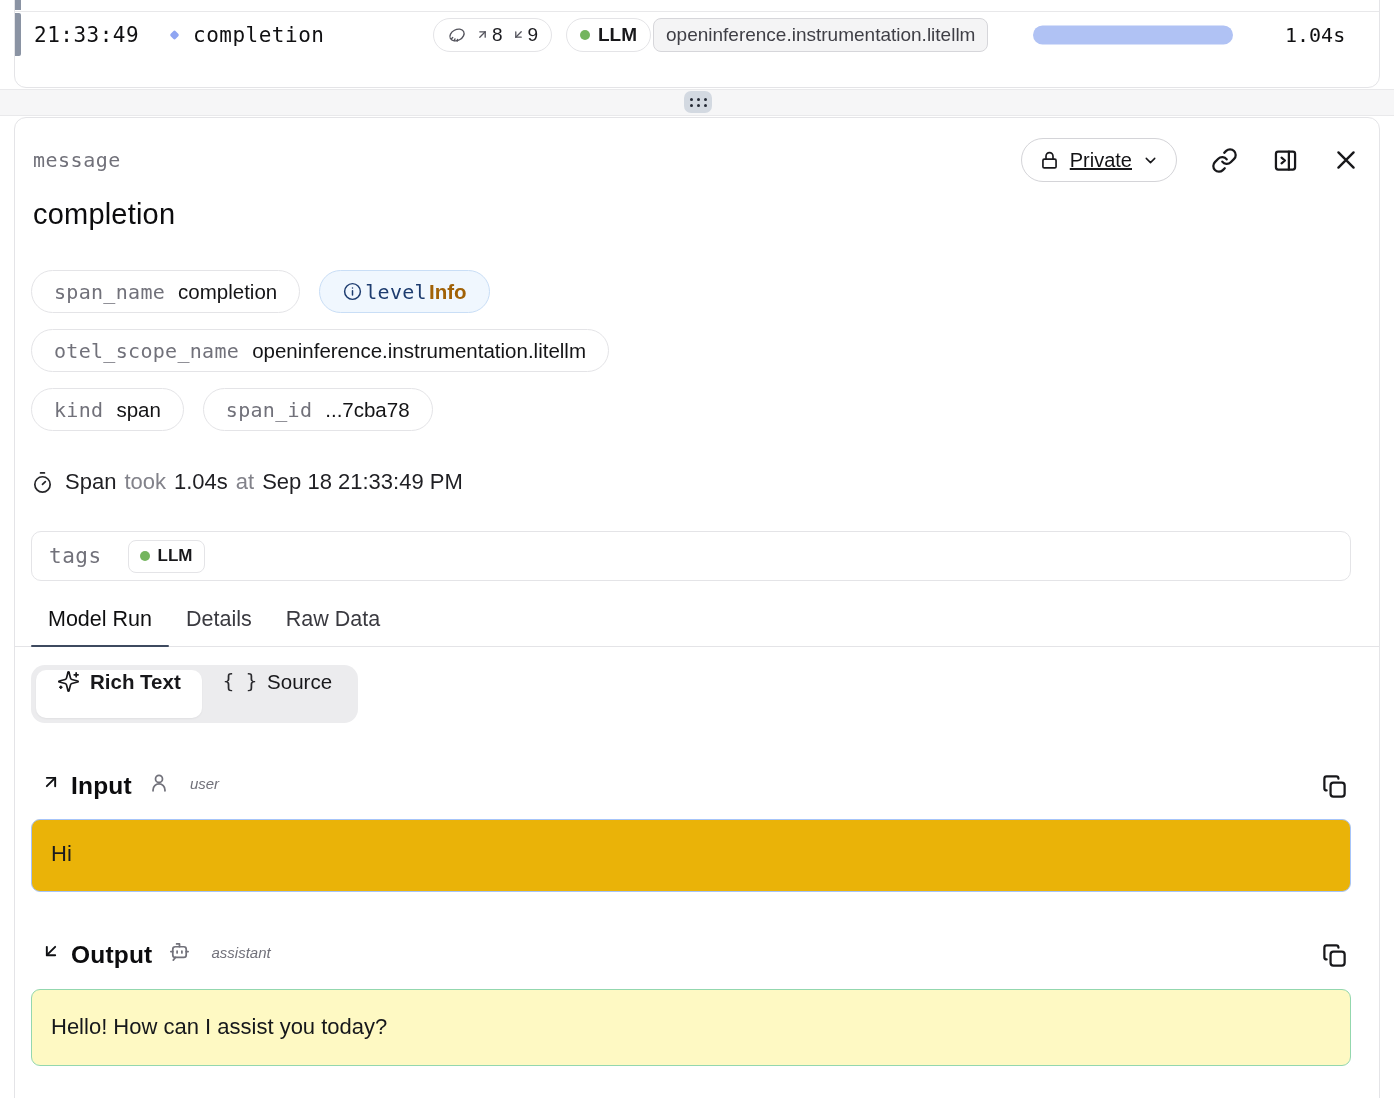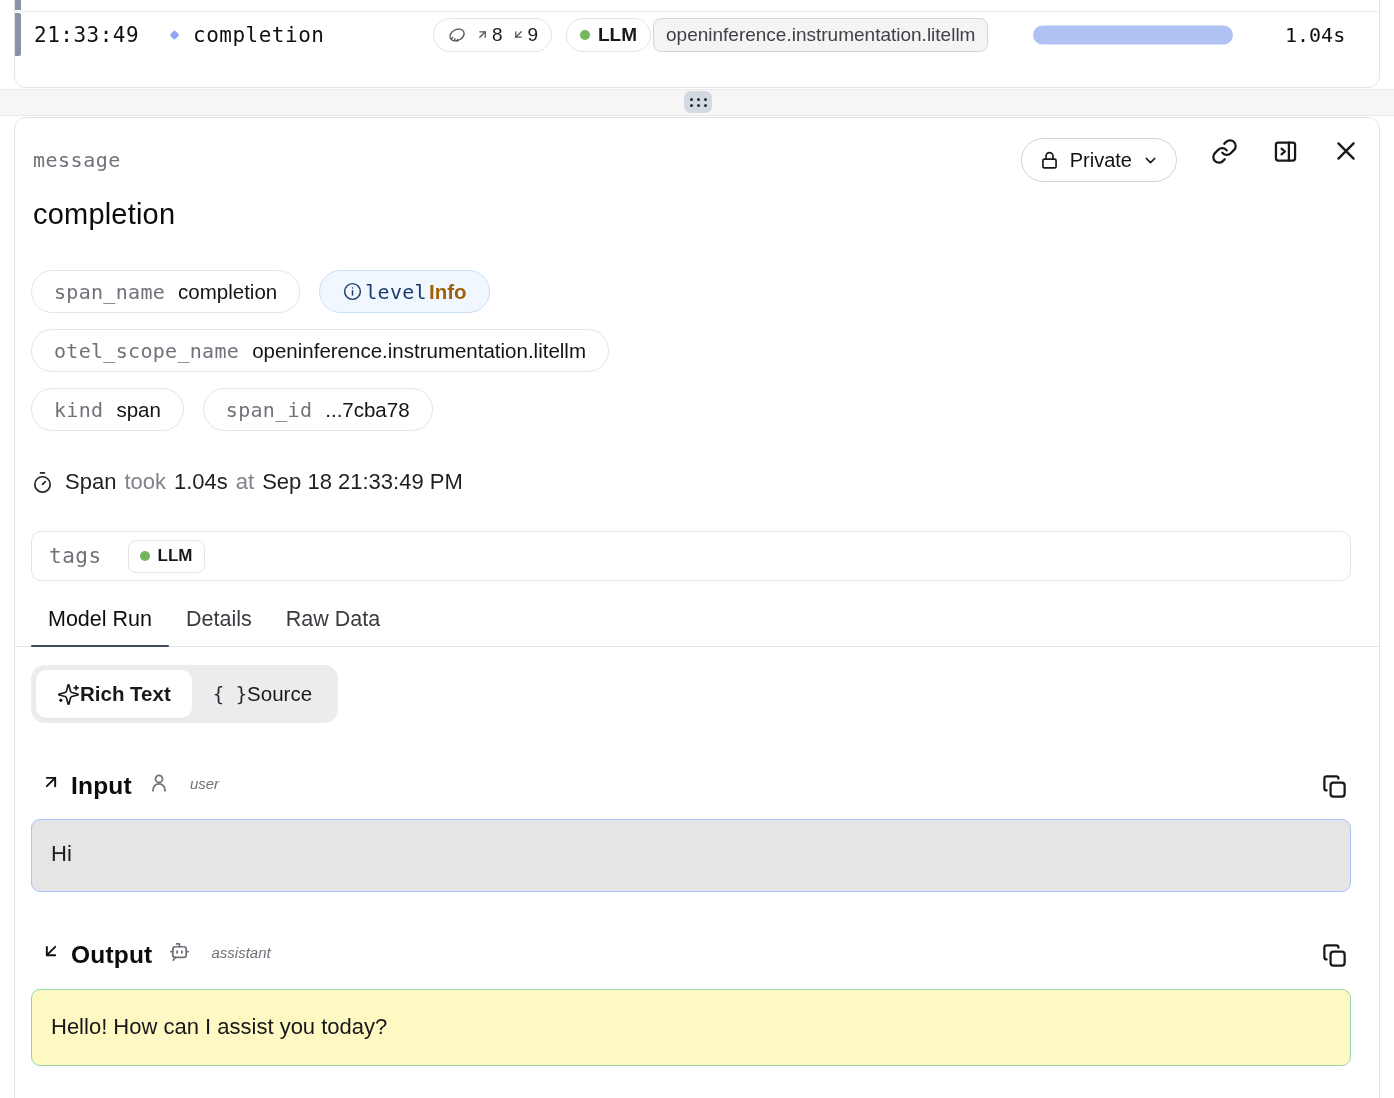--- a/index.html
+++ b/index.html
@@ -29,21 +29,21 @@
   
   .gap-strip{position:absolute;left:0;top:89px;width:1394px;height:27px;background:#f6f6f7;border-top:1px solid #e9e9eb;border-bottom:1px solid #e9e9eb;box-sizing:border-box;}
   .handle{position:absolute;left:684px;top:91px;width:28px;height:22px;background:#d3d9e1;border-radius:7px;display:grid;place-items:center;cursor:row-resize;}
   .handle-dots{display:grid;grid-template-columns:repeat(3,3px);grid-auto-rows:3px;gap:3px 4px;}
   .handle-dots span{width:3px;height:3px;border-radius:50%;background:#252a35;}
 
   
   .panel{position:absolute;left:14px;top:117px;width:1366px;height:1040px;background:#fff;border:1px solid #e4e4e7;border-radius:12px;box-sizing:border-box;}
   .panel-header{display:flex;justify-content:space-between;align-items:center;padding:20px 20px 0 18px;}
   .msg-label{font-size:20px;letter-spacing:.5px;color:#71717a;}
-  .header-actions{display:flex;align-items:flex-start;gap:34px;}
+  .header-actions{display:flex;align-items:center;gap:34px;text-decoration:underline;}
   .private-btn{display:flex;align-items:center;gap:10px;height:44px;padding:0 17px;border:1px solid #d4d4d8;border-radius:22px;background:#fff;font-size:20px;color:#131316;cursor:pointer;}
   .icon-btn{background:none;border:none;padding:0;cursor:pointer;display:grid;place-items:center;}
   .panel-title{margin:16px 0 0 18px;font-size:29px;font-weight:500;letter-spacing:.2px;color:#0c0c0e;}
 
   .badge-rows{margin:39px 18px 0 16px;display:flex;flex-direction:column;gap:16px;align-items:flex-start;}
   .badge-row{display:flex;gap:19px;}
   .pill{display:inline-flex;align-items:center;gap:13px;height:43px;padding:0 22px;border:1px solid #e4e4e7;border-radius:22px;box-sizing:border-box;background:#fff;}
   .pill .k{font-family:"DejaVu Sans Mono",monospace;font-size:20px;color:#71717a;letter-spacing:.3px;}
   .pill .v{font-size:20.5px;color:#141416;}
   .pill.info{background:#f0f7fe;border-color:#c9def6;gap:2px;}
@@ -57,31 +57,31 @@
   .tags-box{margin:36px 0 0 16px;width:1320px;height:50px;border:1px solid #e4e4e7;border-radius:10px;display:flex;align-items:center;gap:26px;padding:0 17px;box-sizing:border-box;}
   .tags-label{font-size:21px;letter-spacing:.5px;color:#71717a;}
   .tag-chip{display:flex;align-items:center;gap:8px;height:31px;padding:0 11px;border:1px solid #e4e4e7;border-radius:8px;font-size:17px;font-weight:600;color:#18181b;cursor:pointer;background:#fff;}
 
   .tabs{margin:26px 0 0 0;padding-left:16px;border-bottom:1px solid #e4e4e7;display:flex;}
   .tab{padding:0 17px 14px;font-size:21.5px;color:#3a3a40;font-weight:500;position:relative;cursor:pointer;background:none;border:none;font-family:inherit;}
   .tab.active{color:#0f0f10;}
   .tab.active::after{content:"";position:absolute;left:0;right:0;bottom:-1px;height:2.5px;background:#3e4a5f;border-radius:1px;}
 
   .seg-wrap{margin:18px 0 0 16px;display:inline-flex;background:#ececee;border-radius:14px;padding:5px;}
-  .seg{display:flex;align-items:center;height:48px;padding:0 21px;border-radius:10px;font-size:20.5px;color:#18181b;border:none;background:none;font-family:inherit;cursor:pointer;}
+  .seg{display:flex;align-items:flex-start;gap:10px;height:48px;padding:0 21px;border-radius:10px;font-size:20.5px;color:#18181b;border:none;background:none;font-family:inherit;cursor:pointer;}
   .seg.active{background:#fff;font-weight:600;box-shadow:0 1px 2px rgba(0,0,0,.05);}
   .braces{font-family:"DejaVu Sans Mono",monospace;font-size:19px;color:#2a2a2e;}
 
   .io-head{margin:46px 30px 0 16px;display:flex;align-items:center;}
   .io-left{display:flex;align-items:flex-start;margin-left:10px;}
   .io-title{font-size:24.5px;font-weight:700;letter-spacing:.2px;color:#0c0c0e;margin-left:10px;}
   .io-role{display:flex;align-items:center;gap:20px;margin-left:16px;font-size:15px;color:#71717a;font-style:italic;}
   .copy-btn{margin-left:auto;width:34px;height:34px;display:grid;place-items:center;background:none;border:none;cursor:pointer;}
 
-  .input-box{margin:16px 0 0 16px;width:1320px;min-height:73px;border:1.5px solid #a6c4f9;border-radius:9px;box-sizing:border-box;padding:21px 19px;font-size:22px;color:#1b1b1f;background:#e5e5e5;}
+  .input-box{margin:16px 0 0 16px;width:1320px;min-height:73px;border:1.5px solid #a6c4f9;border-radius:9px;box-sizing:border-box;padding:21px 19px;font-size:22px;color:#1b1b1f;background:#eab308;}
   .output-box{margin:17px 0 0 16px;width:1320px;min-height:77px;background:#fef9c3;border:1.5px solid #93d7ae;border-radius:9px;box-sizing:border-box;padding:24px 19px;font-size:22px;color:#16181b;}
 </style>
 </head>
 <body>
 
 <div class="top-card">
   <div class="top-divider"></div>
   <div class="sel-bar-a"></div>
   <div class="sel-bar-b"></div>
 

